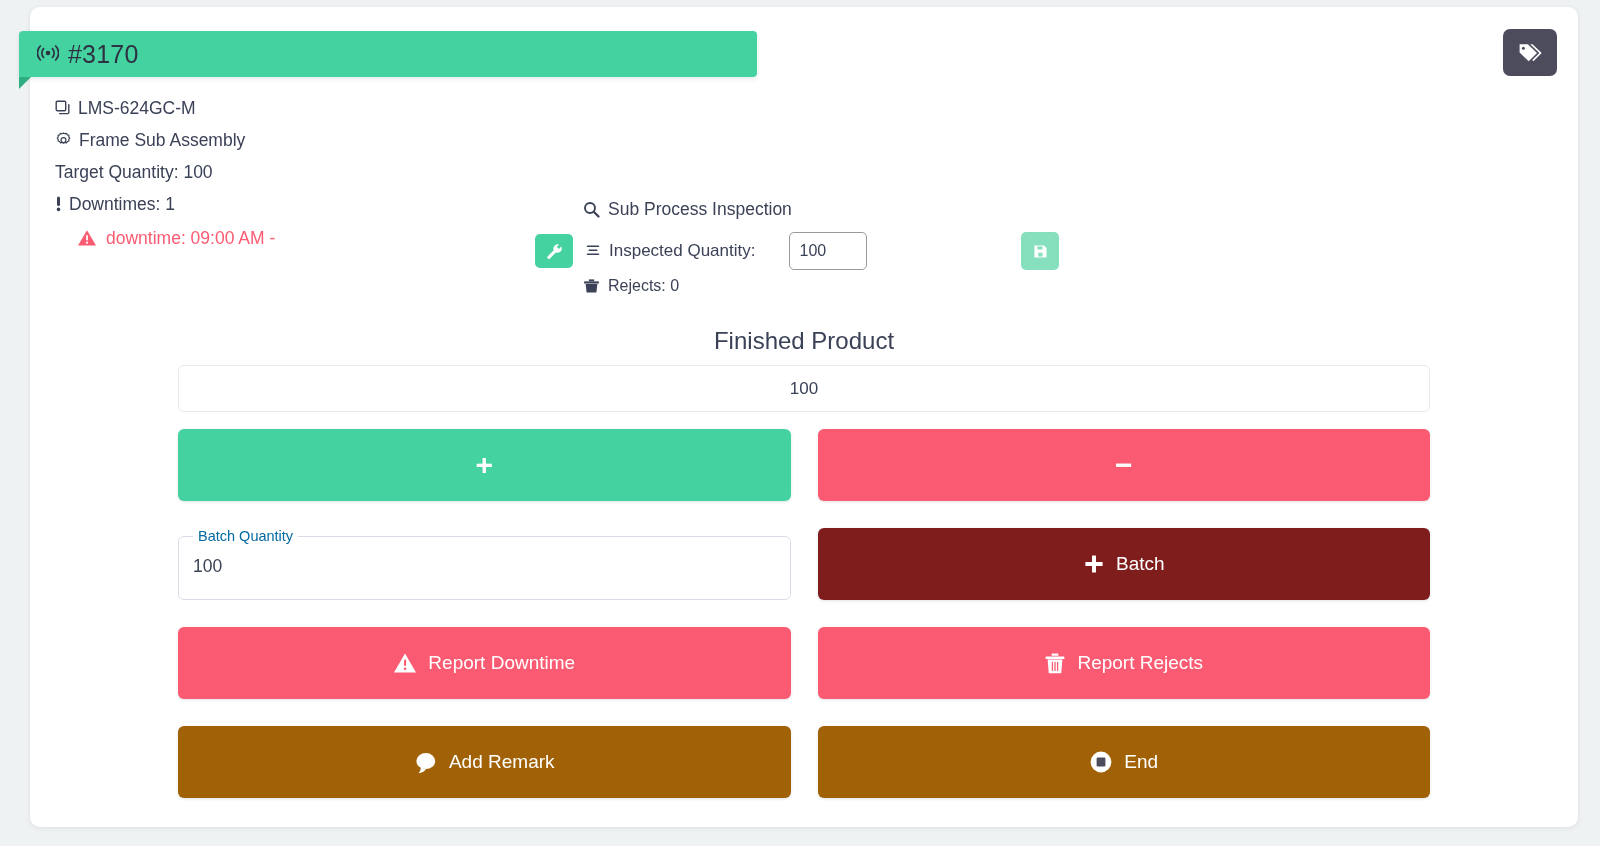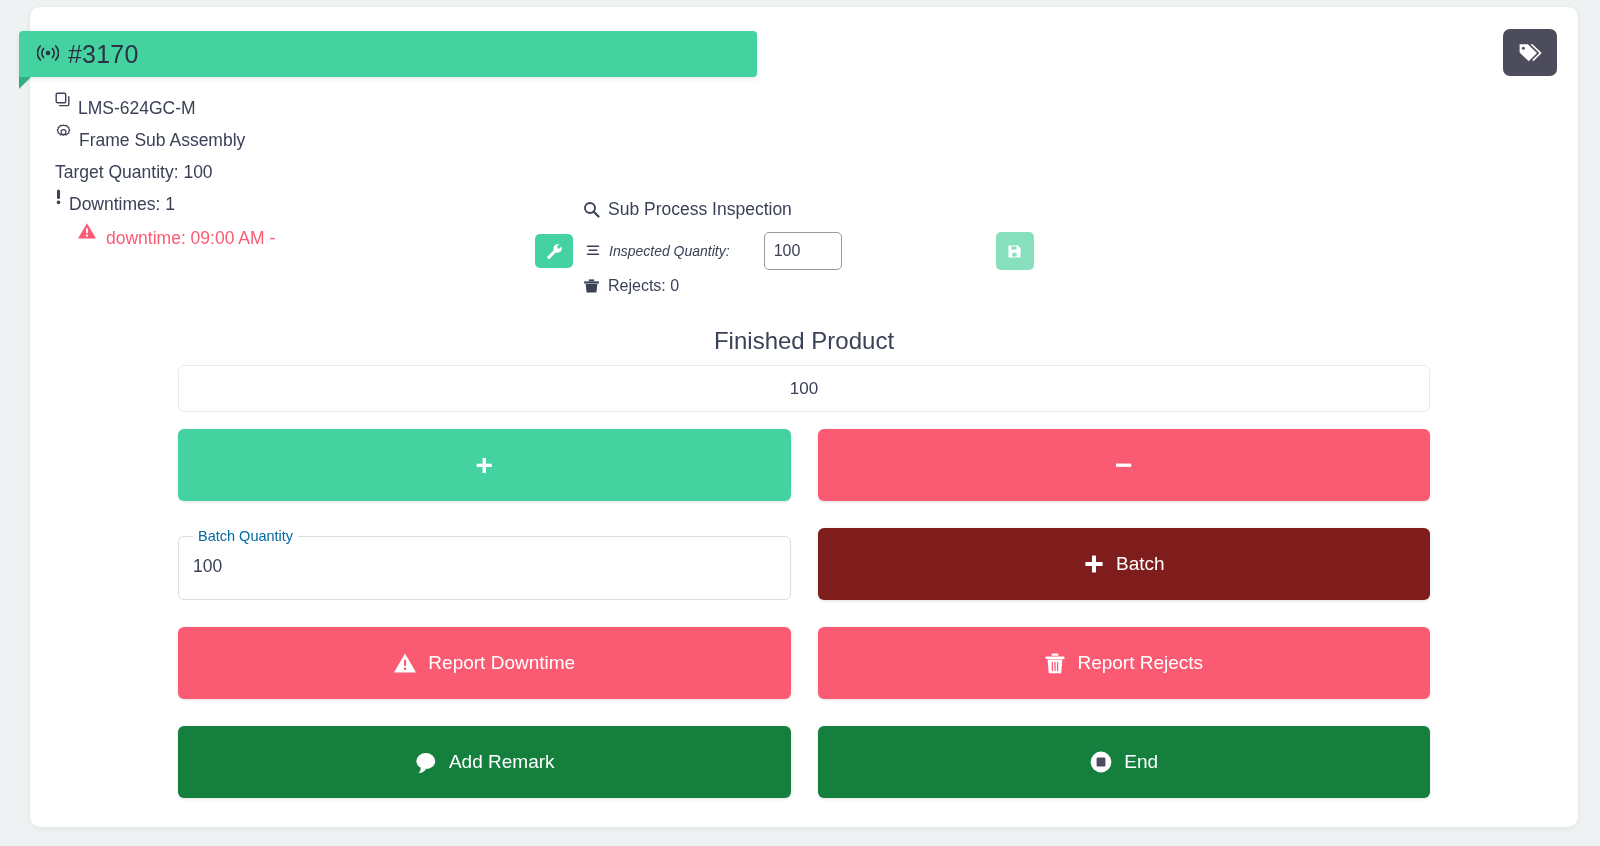--- a/index.html
+++ b/index.html
@@ -90,21 +90,21 @@
     position: absolute;
     left: 25px;
     top: 85px;
     width: 470px;
     font-size: 17.5px;
     line-height: 32px;
     color: #3b4257;
   }
   .info-row {
     display: flex;
-    align-items: flex-start;
+    align-items: center;
     gap: 7px;
     white-space: nowrap;
   }
   .info-row .txt { color: #3b4257; }
   .downtime-row {
     padding-left: 22px;
     gap: 9px;
     margin-top: 2px;
   }
   .downtime-row .txt { color: #fb5b72; }
@@ -139,23 +139,22 @@
     display: flex;
     align-items: center;
     justify-content: center;
     cursor: pointer;
     margin-right: 12px;
   }
   .insp-label {
     display: flex;
     align-items: center;
     gap: 8px;
-    font-size: 14px;
+    font-size: 17px;
     white-space: nowrap;
-    font-style: italic;
   }
   .insp-input {
     width: 78px;
     height: 38px;
     margin-left: 34px;
     border: 1px solid #9a9a9a;
     border-radius: 5px;
     background: #fff;
     font-family: "Liberation Sans", sans-serif;
     font-size: 16px;
@@ -232,21 +231,21 @@
     display: flex;
     align-items: center;
     justify-content: center;
     gap: 11px;
     cursor: pointer;
     box-shadow: 0 1px 3px rgba(40,50,70,.14);
   }
   .btn-green  { background: #44d3a0; }
   .btn-red    { background: #fb5b72; }
   .btn-purple { background: #7f1d1d; }
-  .btn-dark   { background: #15803d; }
+  .btn-dark   { background: #a16207; }
   .btn .glyph { font-size: 30px; line-height: 1; font-weight: 700; }
 
   
   .batch-field {
     height: 72px;
     border: 1px solid #d9dde6;
     border-radius: 6px;
     padding: 0 14px 6px 14px;
     margin: 0;
     display: flex;

